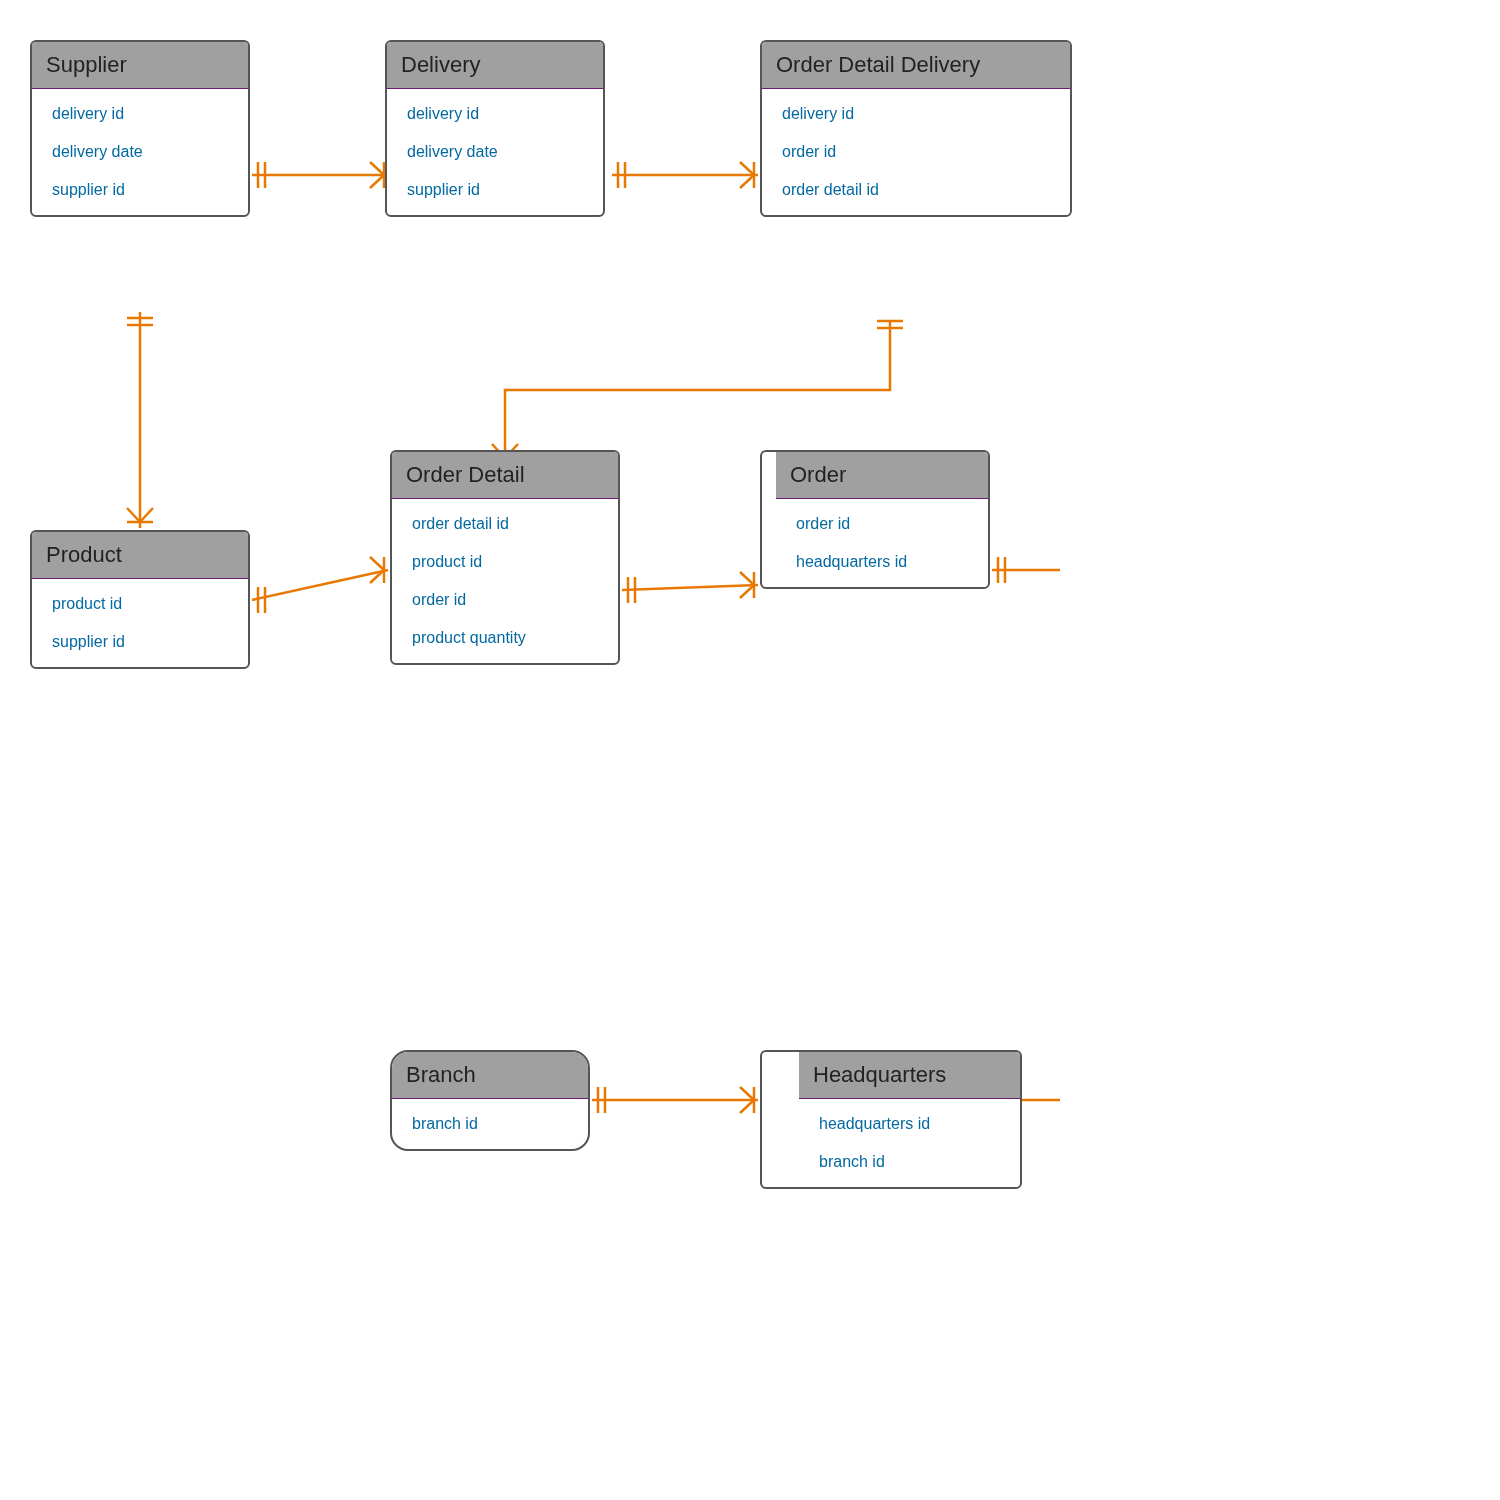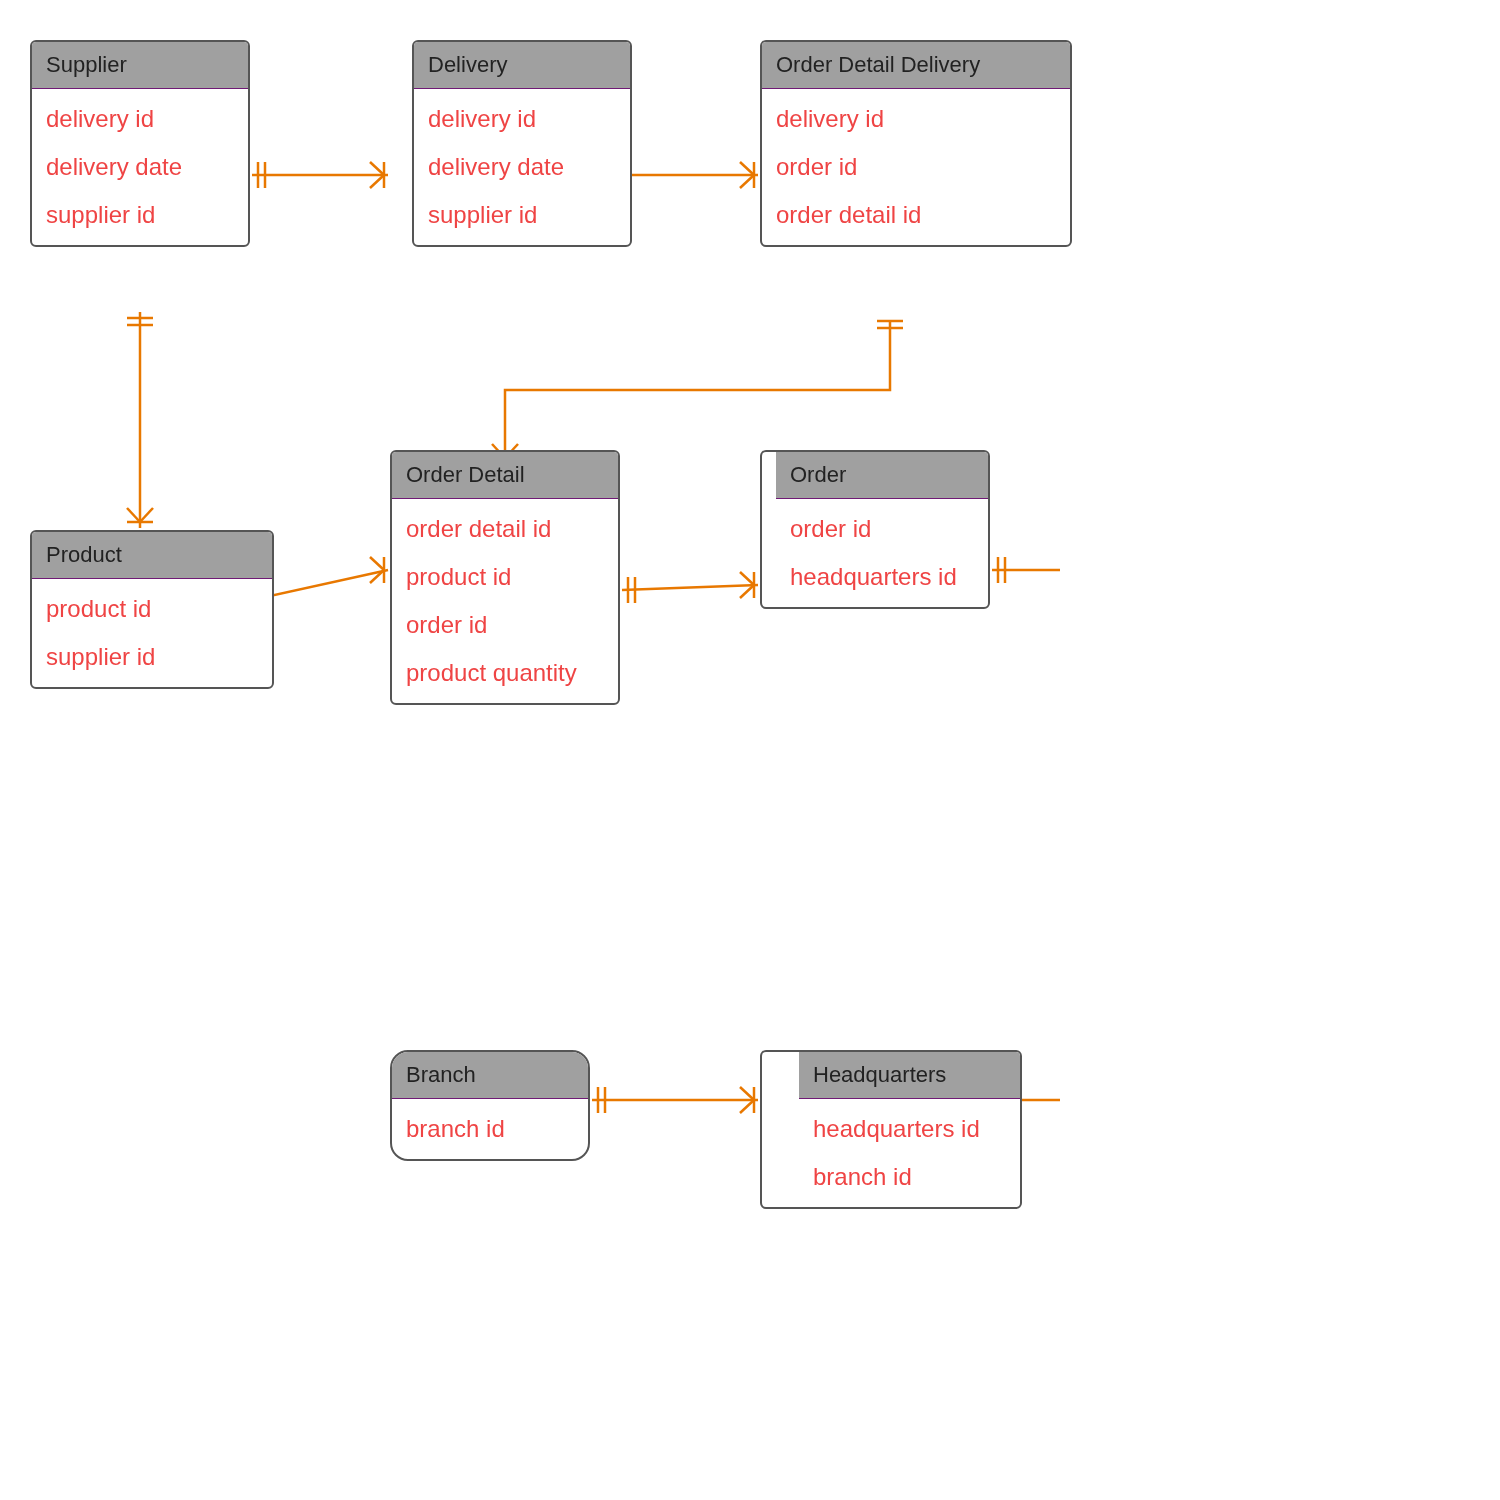--- a/index.html
+++ b/index.html
@@ -35,22 +35,23 @@
       color: #222;
       border-bottom: 1px solid #701a75;
     }
 
     .entity-body {
       padding: 6px 0;
     }
 
     .entity-field {
       padding: 10px 14px;
-      font-size: 24px;
-      color: #ef4444;
+      font-size: 16px;
+      color: #0369a1;
+      margin-left: 6px;
     }
 
     svg.connections {
       position: absolute;
       top: 0;
       left: 0;
       width: 1500px;
       height: 1500px;
       pointer-events: none;
     }
@@ -146,39 +147,39 @@
 
   <div class="entity" style="left:30px; top:40px; width:220px;">
     <div class="entity-header">Supplier</div>
     <div class="entity-body">
       <div class="entity-field">delivery id</div>
       <div class="entity-field">delivery date</div>
       <div class="entity-field">supplier id</div>
     </div>
   </div>
 
-  <div class="entity" style="left:412px; top:40px; width:220px;">
+  <div class="entity" style="left:385px; top:40px; width:220px;">
     <div class="entity-header">Delivery</div>
     <div class="entity-body">
       <div class="entity-field">delivery id</div>
       <div class="entity-field">delivery date</div>
       <div class="entity-field">supplier id</div>
     </div>
   </div>
 
   <div class="entity" style="left:760px; top:40px; width:312px;">
     <div class="entity-header">Order Detail Delivery</div>
     <div class="entity-body">
       <div class="entity-field">delivery id</div>
       <div class="entity-field">order id</div>
       <div class="entity-field">order detail id</div>
     </div>
   </div>
 
-  <div class="entity" style="left:30px; top:530px; width:244px;">
+  <div class="entity" style="left:30px; top:530px; width:220px;">
     <div class="entity-header">Product</div>
     <div class="entity-body">
       <div class="entity-field">product id</div>
       <div class="entity-field">supplier id</div>
     </div>
   </div>
 
   <div class="entity" style="left:390px; top:450px; width:230px;">
     <div class="entity-header">Order Detail</div>
     <div class="entity-body">

